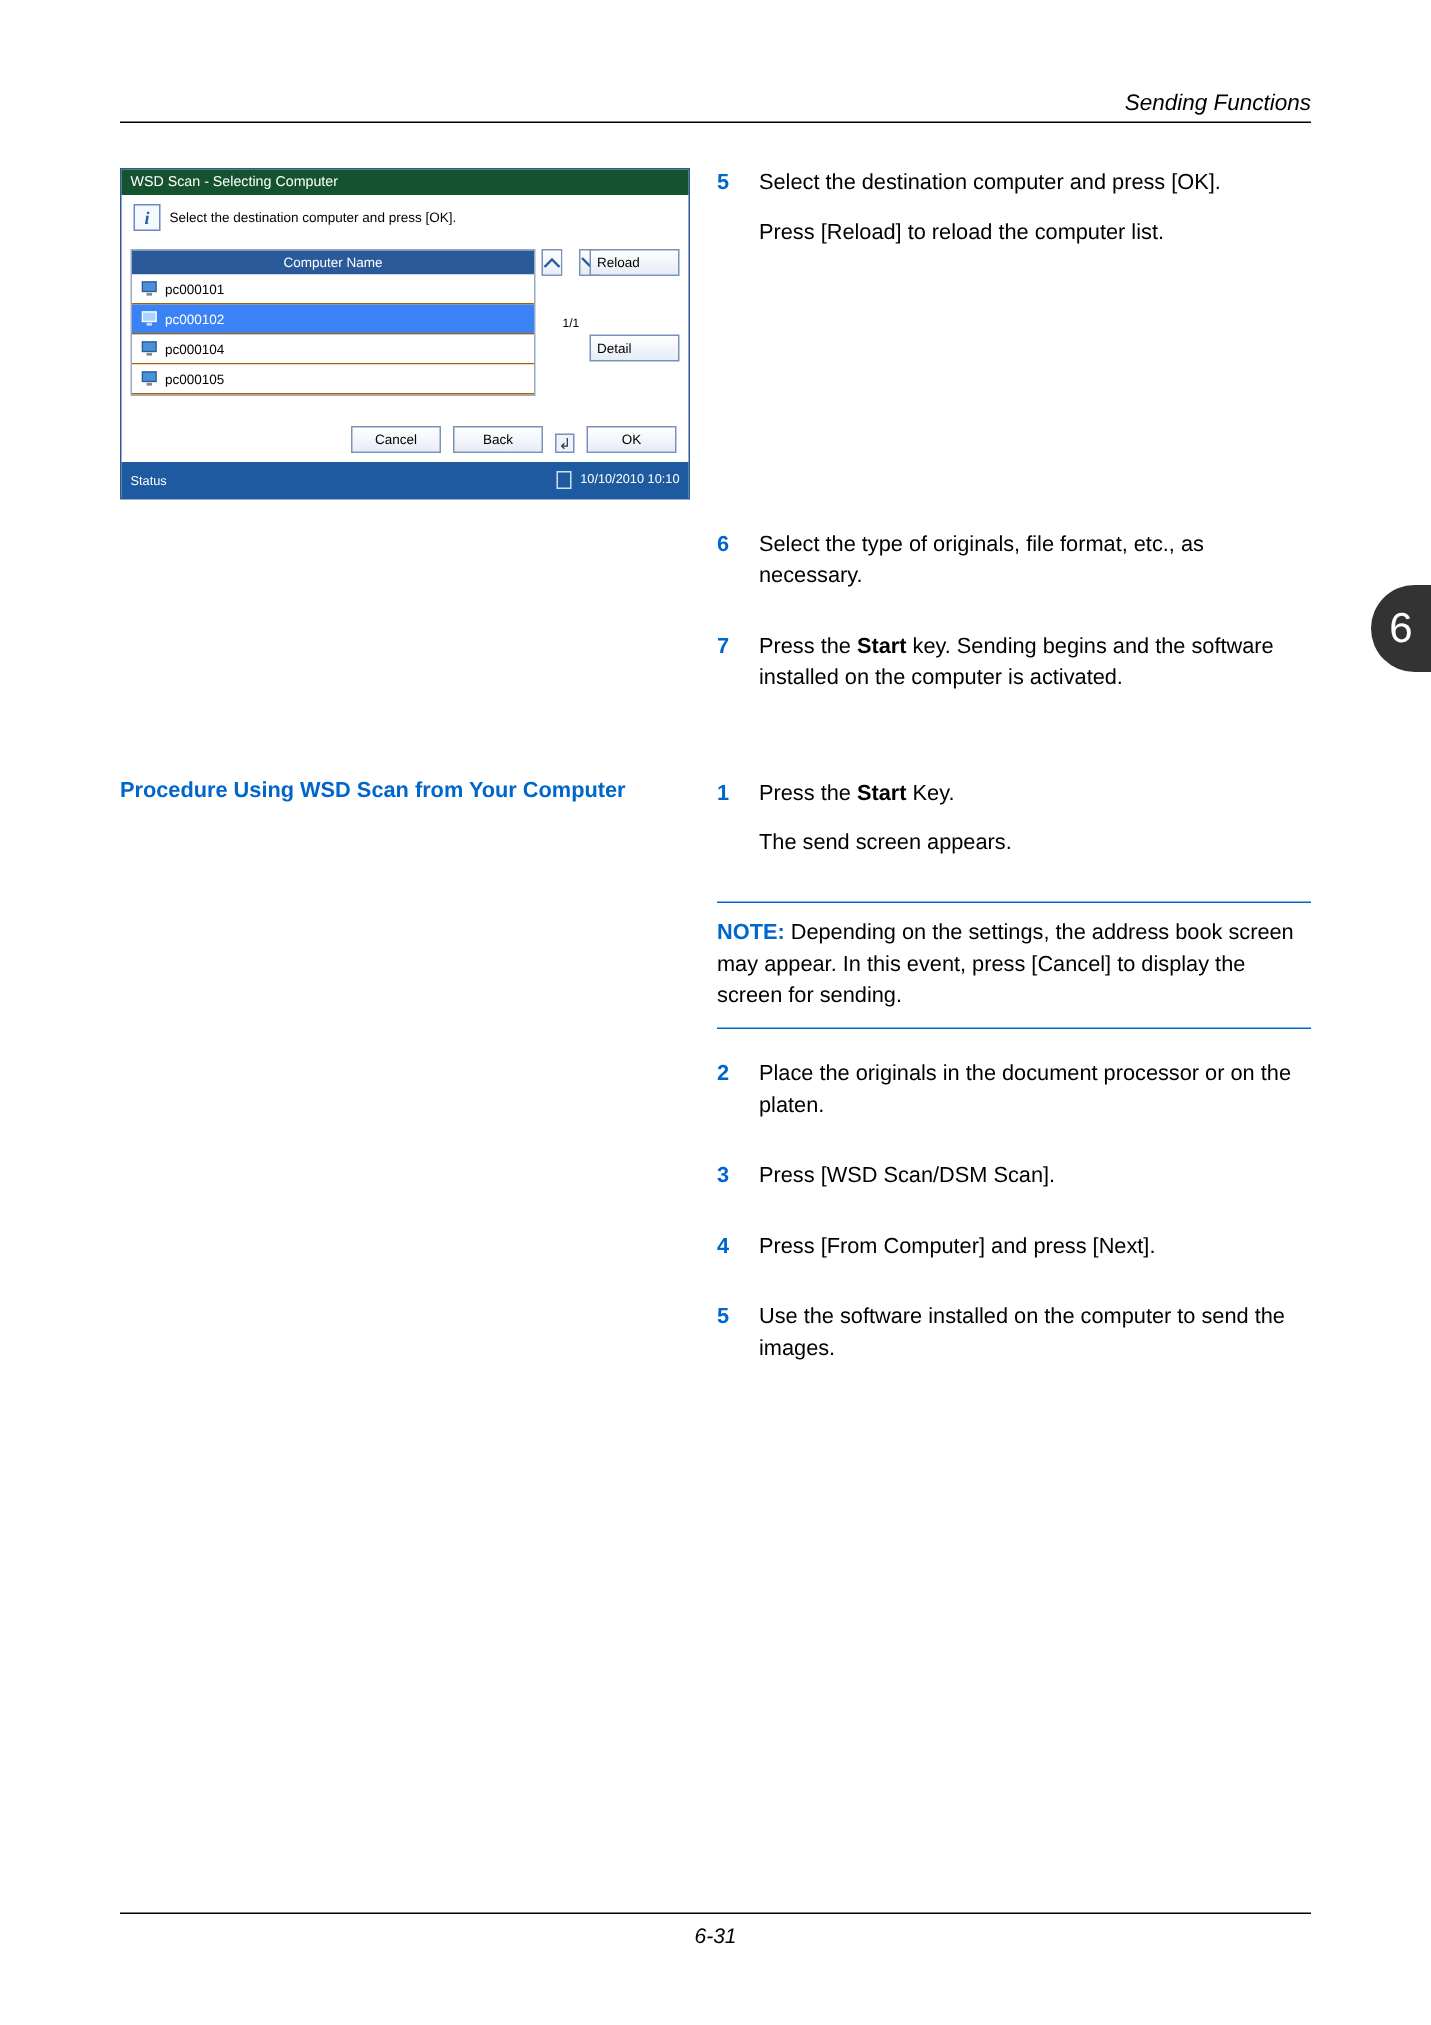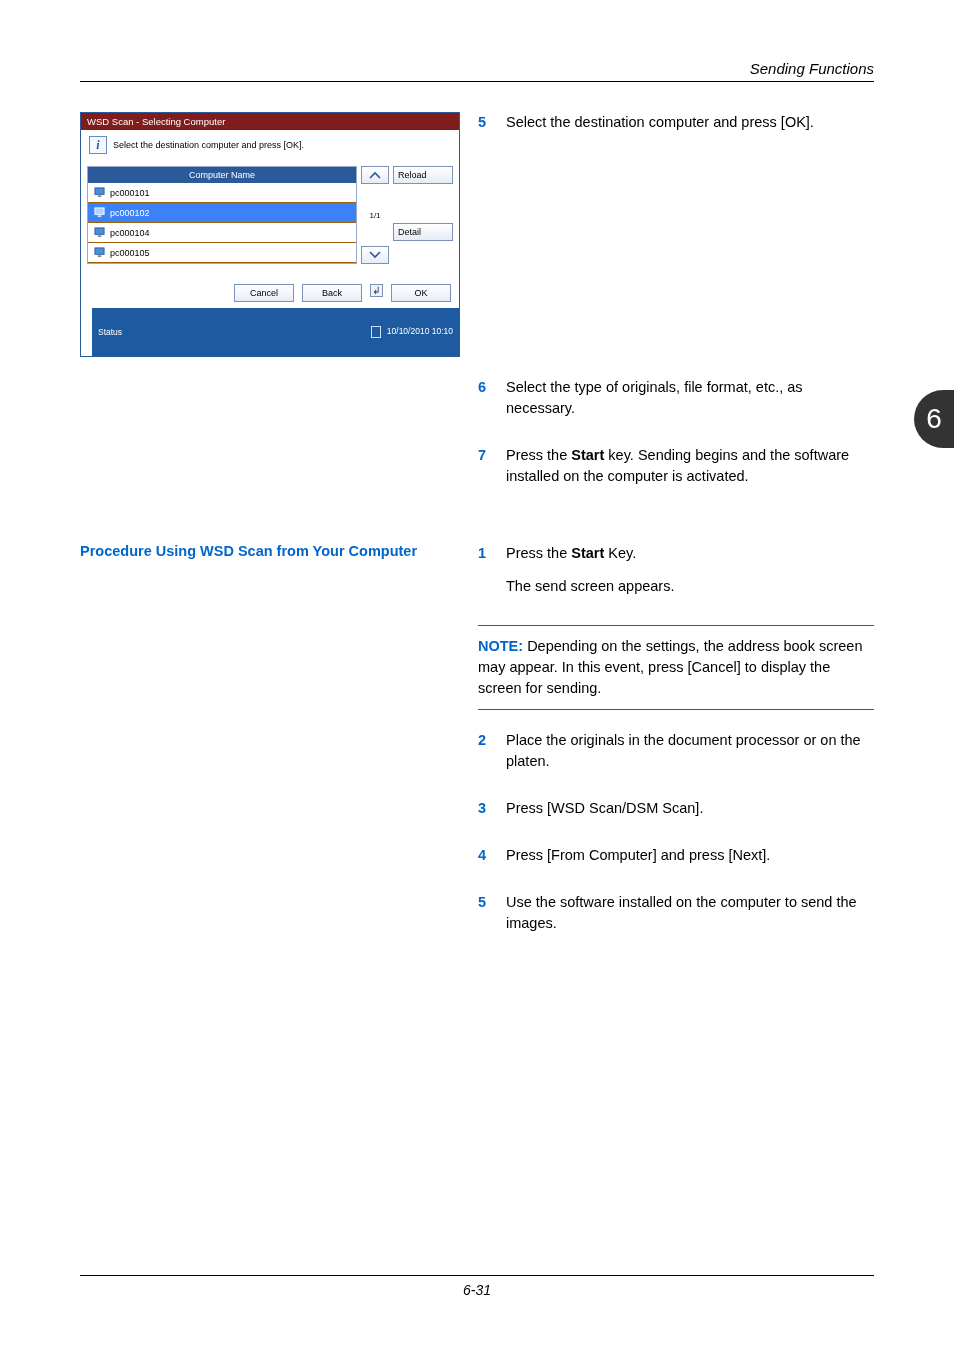--- a/index.html
+++ b/index.html
@@ -45,21 +45,21 @@
   .right { flex: 1; }
 
   
   .dialog {
     border: 1px solid #2a5a9a;
     font-size: 9px;
     background: #fff;
     margin-bottom: 20px;
   }
   .dlg-title {
-    background: #7f1d1d;
+    background: #14532d;
     color: #fff;
     padding: 3px 6px;
     font-size: 9.5px;
   }
   .dlg-infobar {
     display: flex;
     align-items: center;
     gap: 6px;
     padding: 6px 8px 12px 8px;
   }
@@ -105,21 +105,21 @@
     color: #fff;
   }
   .pc-icon {
     width: 11px; height: 11px;
     display: inline-block;
   }
   .pc-icon svg { width:11px; height:11px; display:block; }
   .dlg-sidecol {
     width: 28px;
     display: flex;
-    flex-direction: column;
+    flex-direction: row;
   }
   .nav-btn {
     border: 1px solid #7a92b8;
     background: linear-gradient(#fff,#e6ecf6);
     height: 18px;
     display: flex;
     align-items: center;
     justify-content: center;
     color: #2a5a9a;
     font-size: 16px;
@@ -136,21 +136,21 @@
     border: 1px solid #7a92b8;
     background: linear-gradient(#fff,#e6ecf6);
     padding: 3px 4px;
     font-size: 9px;
     text-align: left;
   }
   .side-spacer { flex:1; }
   .dlg-actions {
     display: flex;
     justify-content: flex-end;
-    align-items: flex-start;
+    align-items: flex-end;
     gap: 8px;
     padding: 20px 8px 6px 8px;
   }
   .act-btn {
     border: 1px solid #7a92b8;
     background: linear-gradient(#fff,#e6ecf6);
     padding: 3px 0;
     width: 60px;
     text-align: center;
     font-size: 9px;
@@ -161,23 +161,22 @@
     background: #eef2f9;
     display:flex; align-items:center; justify-content:center;
     font-size: 10px; color:#334;
   }
   .dlg-status {
     background: #1e5aa0;
     color: #fff;
     display: flex;
     justify-content: space-between;
     align-items: center;
-    padding: 18px 6px;
+    padding: 6px 6px;
     font-size: 8.5px;
-    margin-left: 11px;
   }
   .copies-icon {
     width:10px; height:12px; border:1px solid #cfe0f5;
   }
 
   
   .step {
     display: flex;
     gap: 14px;
     margin-bottom: 14px;
@@ -310,20 +309,21 @@
           </span>
         </div>
       </div>
     </div>
 
     <div class="right">
       <div class="step">
         <div class="step-num">5</div>
         <div class="step-body">
           <p>Select the destination computer and press [OK].</p>
+          <p>Press [Reload] to reload the computer list.</p>
         </div>
       </div>
     </div>
   </div>
 
   <div class="two-col">
     <div class="left"></div>
     <div class="right">
       <div class="step">
         <div class="step-num">6</div>

